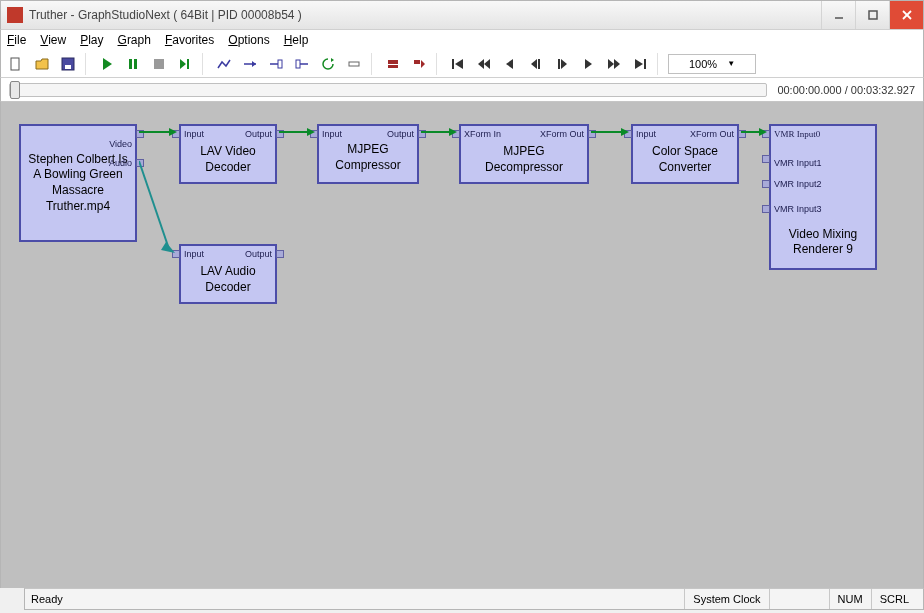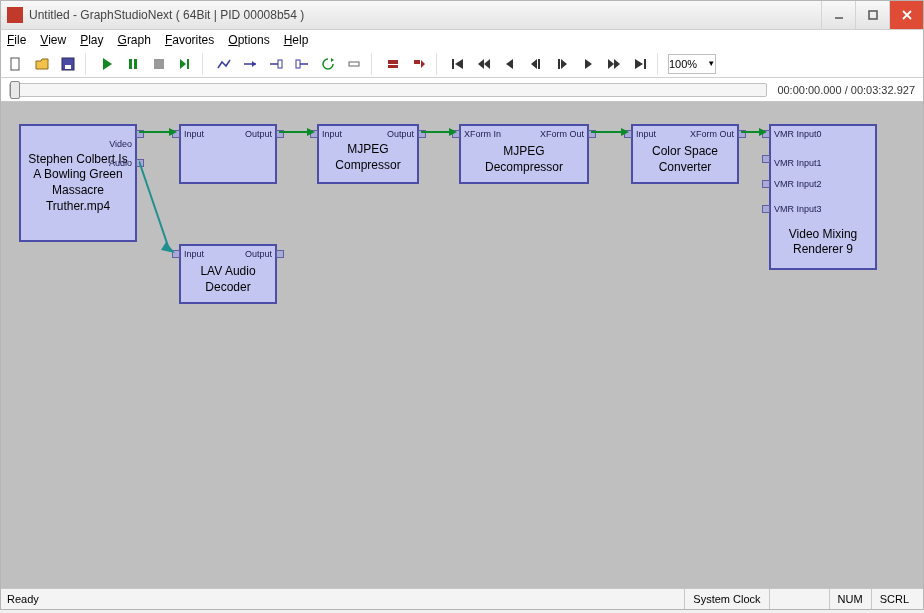--- a/index.html
+++ b/index.html
@@ -18,21 +18,21 @@
 
 .menubar { background:#fff; border-left:1px solid #b5b5b5; border-right:1px solid #b5b5b5; height:20px; display:flex; align-items:center; padding:0 6px; font-size:12px; }
 .menubar span { margin-right:14px; cursor:default; }
 .menubar span u { text-decoration:underline; }
 
 
 .toolbar { background:#fff; border-left:1px solid #b5b5b5; border-right:1px solid #b5b5b5; border-bottom:1px solid #d0d0d0; height:28px; display:flex; align-items:center; padding:0 4px; gap:4px; }
 .tbtn { width:22px; height:22px; border:1px solid transparent; display:flex; align-items:center; justify-content:center; font-size:11px; }
 .tbtn svg { width:16px; height:16px; }
 .tsep { width:5px; height:22px; border-left:1px solid #e0e0e0; margin:0 2px; }
-.zoom { border:1px solid #c0c0c0; background:#fff; height:20px; display:flex; align-items:center; padding:0 0; font-size:11px; gap:10px;}
+.zoom { border:1px solid #c0c0c0; background:#fff; height:20px; display:flex; align-items:center; padding:0 20px; font-size:11px; gap:10px;}
 .zoom .caret { font-size:8px; }
 
 
 .seekrow { background:#fff; border-left:1px solid #b5b5b5; border-right:1px solid #b5b5b5; border-bottom:1px solid #c5c5c5; height:24px; display:flex; align-items:center; padding:0 8px; gap:10px; }
 .seektrack { flex:1; height:14px; background:#f5f5f5; border:1px solid #c0c0c0; position:relative; border-radius:2px;}
 .seekthumb { position:absolute; left:0; top:-3px; width:10px; height:18px; background:#e8e8e8; border:1px solid #888; border-radius:2px;}
 .seektime { font-size:11px; color:#333; white-space:nowrap; }
 
 
 .canvas { background:#bfbfbf; position:relative; border-left:1px solid #b5b5b5; border-right:1px solid #b5b5b5; height:486px; overflow:hidden; }
@@ -46,31 +46,31 @@
 .pinarrow.r { right:-9px; }
 
 
 .wire { position:absolute; pointer-events:none; }
 .wire line, .wire polyline { stroke:#0a8a28; stroke-width:2; fill:none; }
 .wire .arrow { fill:#0a8a28; }
 .wire.audio line, .wire.audio polyline { stroke:#1f8f8f; }
 .wire.audio .arrow { fill:#1f8f8f; }
 
 
-.statusbar { height:22px; background:#f4f4f4; border:1px solid #b5b5b5; border-top:1px solid #c5c5c5; display:flex; align-items:center; font-size:11px; padding:0 6px; }
+.statusbar { height:22px; background:#f4f4f4; border:1px solid #b5b5b5; border-top:1px solid #c5c5c5; display:flex; align-items:center; font-size:11px; padding:0 6px;margin-left:24px; }
 .statusbar .cell { border-left:1px solid #c8c8c8; padding:0 8px; height:100%; display:flex; align-items:center;}
 .statusbar .cell:first-child{border-left:none;padding-left:0;}
 .statusbar .spacer{flex:1;}
 </style>
 </head>
 <body>
 
 <div class="titlebar">
   <div class="appicon"></div>
-  <div class="title">Untitled - GraphStudioNext ( 64Bit | PID 00008b54 )</div>
+  <div class="title">Truther - GraphStudioNext ( 64Bit | PID 00008b54 )</div>
   <div class="winbtns">
     <div class="winbtn">
         <svg viewBox="0 0 12 12">
           <line x1="2" y1="9" x2="10" y2="9" stroke="#555" stroke-width="1.5"></line>
         </svg>
       </div>
     <div class="winbtn">
         <svg viewBox="0 0 12 12">
           <rect x="2" y="2" width="8" height="8" fill="none" stroke="#555" stroke-width="1.5"></rect>
         </svg>
@@ -249,20 +249,23 @@
     <div class="body">
         <span>Stephen Colbert Is A Bowling Green Massacre Truther.mp4</span>
       </div>
     <span class="pin right" style="top:13px;">Video</span>
     <div class="pinarrow r" style="top:4px;"></div>
     <span class="pin right" style="top:32px;">Audio</span>
     <div class="pinarrow r" style="top:33px;"></div>
   </div>
 
   <div class="node" style="left:178px; top:22px; width:98px; height:60px;">
+    <div class="body" style="padding-top:16px;">
+        <span>LAV Video Decoder</span>
+      </div>
     <span class="pin left" style="top:3px;">Input</span>
     <div class="pinarrow l" style="top:4px;"></div>
     <span class="pin right" style="top:3px;">Output</span>
     <div class="pinarrow r" style="top:4px;"></div>
   </div>
 
   <div class="node" style="left:178px; top:142px; width:98px; height:60px;">
     <div class="body" style="padding-top:16px;">
         <span>LAV Audio Decoder</span>
       </div>
@@ -299,21 +302,21 @@
     <span class="pin left" style="top:3px;">Input</span>
     <div class="pinarrow l" style="top:4px;"></div>
     <span class="pin right" style="top:3px;">XForm Out</span>
     <div class="pinarrow r" style="top:4px;"></div>
   </div>
 
   <div class="node" style="left:768px; top:22px; width:108px; height:146px;">
     <div class="body" style="align-items:flex-end; padding-bottom:10px;">
         <span>Video Mixing Renderer 9</span>
       </div>
-    <span class="pin left" style="top:3px;">VMR Input0</span>
+    <span class="pin left" style="top:3px;font-family:Liberation Serif, serif;">VMR Input0</span>
       <div class="pinarrow l" style="top:4px;"></div>
     <span class="pin left" style="top:32px;">VMR Input1</span>
       <div class="pinarrow l" style="top:29px;"></div>
     <span class="pin left" style="top:53px;">VMR Input2</span>
       <div class="pinarrow l" style="top:54px;"></div>
     <span class="pin left" style="top:78px;">VMR Input3</span>
       <div class="pinarrow l" style="top:79px;"></div>
   </div>
 
   <svg class="wire" style="left:138px; top:26px; width:40px; height:10px;">

